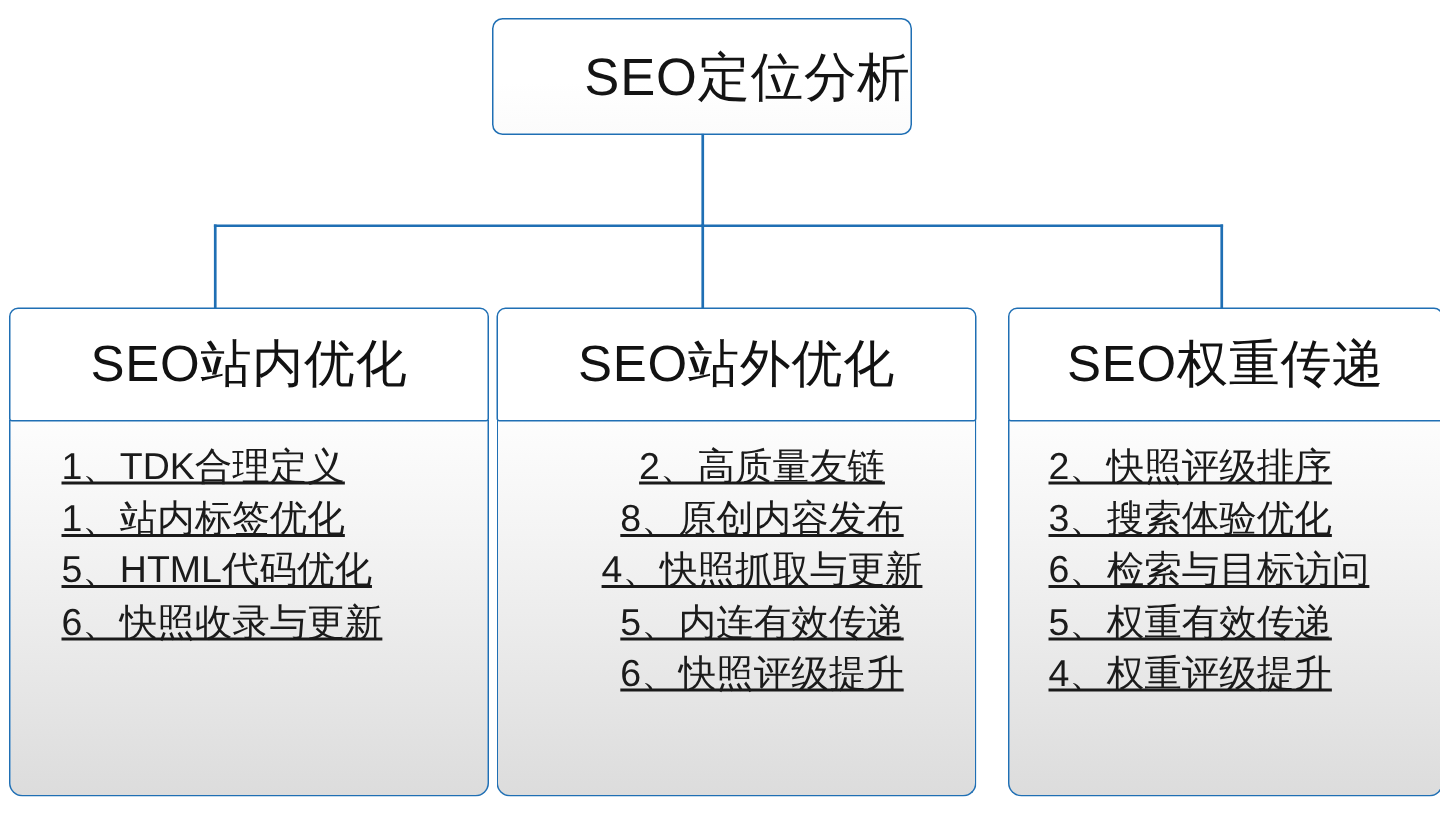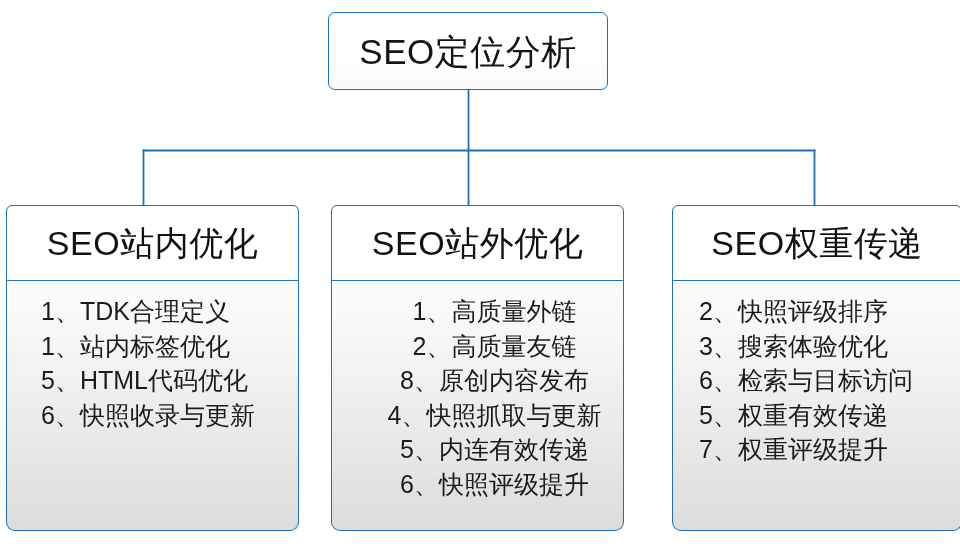--- a/index.html
+++ b/index.html
@@ -38,35 +38,35 @@
     left: 328px;
     top: 12px;
     width: 280px;
     height: 78px;
     box-sizing: border-box;
     border: 1.6px solid #1f6fb4;
     border-radius: 7px;
     background: linear-gradient(to bottom, #ffffff 0%, #ffffff 55%, #fbfbfb 100%);
     display: flex;
     align-items: center;
-    justify-content: center;
+    justify-content: flex-end;
   }
   .root-title {
     font-size: 35px;
     line-height: 1;
     letter-spacing: 0.5px;
     color: #141414;
     white-space: nowrap;
   }
 
   
   .column {
     position: absolute;
     top: 205px;
-    width: 293px;
+    width: 320px;
   }
   .column.col-0 { left: 6px; }
   .column.col-1 { left: 331px; text-align: center; }
   .column.col-2 { left: 672px; width: 290px; }
 
   .col-header {
     box-sizing: border-box;
     height: 76px;
     border: 1.5px solid #1f6fb4;
     border-radius: 6px 6px 2px 2px;
@@ -90,20 +90,21 @@
     margin-top: -1px;
     height: 251px;
     border: 1.5px solid #1f6fb4;
     border-top: none;
     border-radius: 0 0 9px 9px;
     background: linear-gradient(to bottom, #fdfdfd 0%, #f4f4f4 30%, #e6e6e6 72%, #dcdcdc 100%);
     padding: 14px 0 10px 0;
     display: flex;
     flex-direction: column;
     justify-content: flex-start;
+    text-decoration: underline;
   }
   .col-body-inner {
     padding-left: 34px;
   }
   .col-2 .col-body-inner { padding-left: 26px; }
 
   .list-item {
     font-size: 25px;
     line-height: 34.5px;
     color: #1b1b1b;
@@ -148,38 +149,37 @@
       </div>
     </div>
   </div>
 
   <div class="column col-1">
     <div class="col-header">
       <span class="col-header-label">SEO站外优化</span>
     </div>
     <div class="col-body">
       <div class="col-body-inner">
-        <div class="list-item">1、高质量外链</div>
         <div class="list-item">2、高质量友链</div>
         <div class="list-item">8、原创内容发布</div>
         <div class="list-item">4、快照抓取与更新</div>
         <div class="list-item">5、内连有效传递</div>
         <div class="list-item">6、快照评级提升</div>
       </div>
     </div>
   </div>
 
   <div class="column col-2">
     <div class="col-header">
       <span class="col-header-label">SEO权重传递</span>
     </div>
     <div class="col-body">
       <div class="col-body-inner">
         <div class="list-item">2、快照评级排序</div>
         <div class="list-item">3、搜索体验优化</div>
         <div class="list-item">6、检索与目标访问</div>
         <div class="list-item">5、权重有效传递</div>
-        <div class="list-item">7、权重评级提升</div>
+        <div class="list-item">4、权重评级提升</div>
       </div>
     </div>
   </div>
 
 </div>
 
 </body></html>

